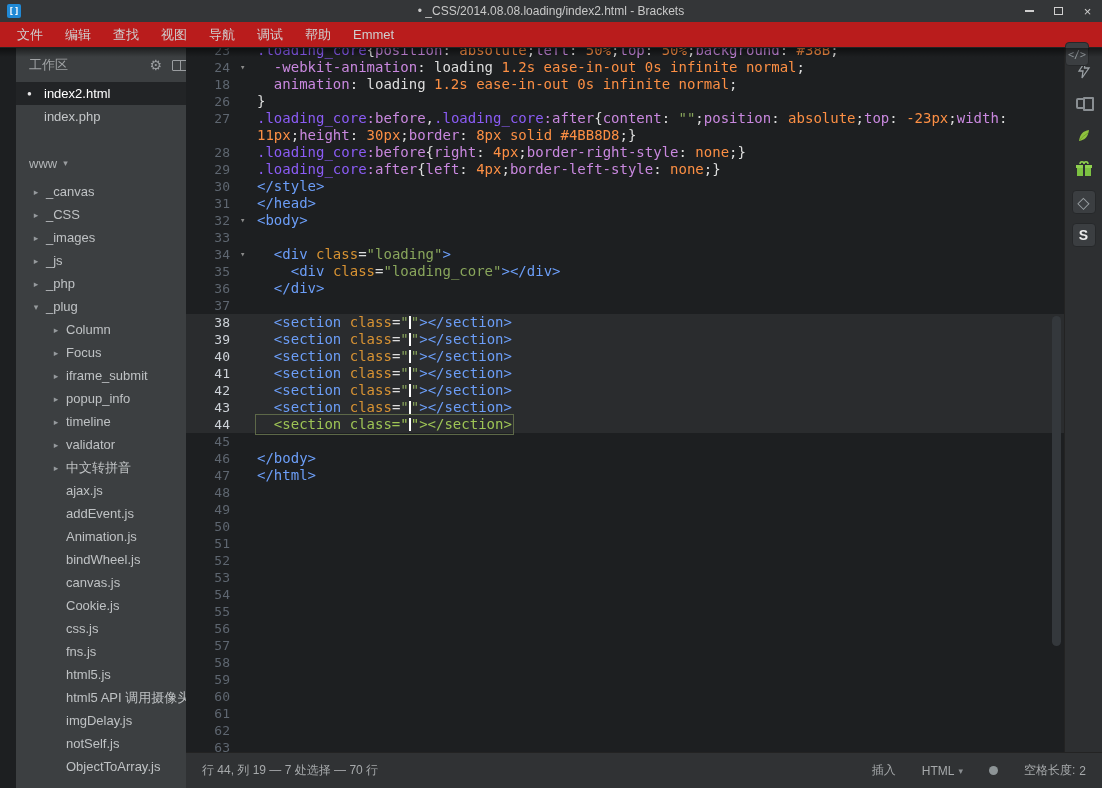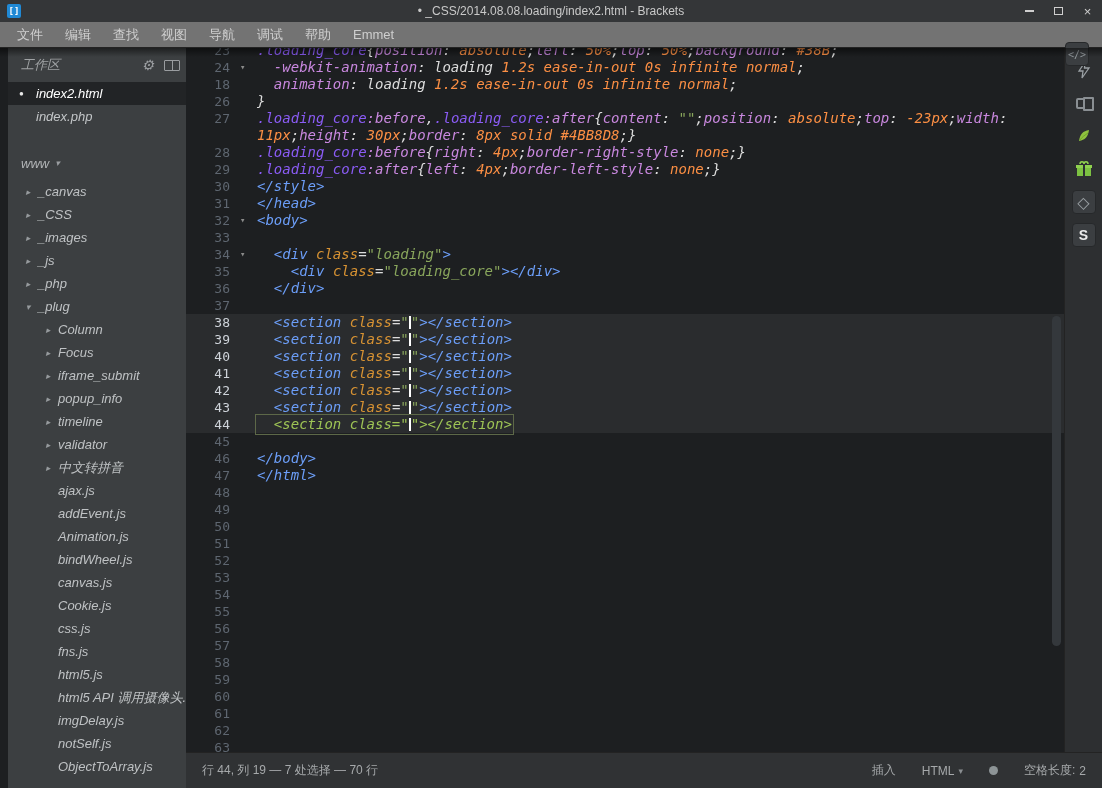--- a/index.html
+++ b/index.html
@@ -14,30 +14,30 @@
               text-align:center; line-height:14px; }
   .win-title { position:absolute; left:0; top:0; width:100%; height:22px; line-height:22px;
                text-align:center; color:#c9c9c9; font-size:12px; }
   .win-controls { position:absolute; right:0; top:0; height:22px; display:flex; }
   .wc { width:29px; height:22px; display:flex; align-items:center; justify-content:center; color:#cfcfcf; }
   .minbar { width:9px; height:2px; background:#cfcfcf; }
   .maxbox { width:9px; height:8px; border:1px solid #cfcfcf; }
   .wc.close { font-size:13px; }
 
   
-  .menubar { position:absolute; left:0; top:22px; width:1102px; height:26px; background:#737373;
+  .menubar { position:absolute; left:0; top:22px; width:1102px; height:26px; background:#b91c1c;
              display:flex; align-items:center; padding-left:6px; border-bottom:1px solid #232323; }
   .menu-item { padding:0 11px; height:26px; line-height:26px; color:#cfcfcf; font-size:13px; cursor:default; }
 
   .top-shadow { position:absolute; left:0; top:48px; width:1102px; height:9px; z-index:6;
                 background:linear-gradient(rgba(0,0,0,.5), rgba(0,0,0,0)); pointer-events:none; }
 
   
-  .sidebar { position:absolute; left:8px; top:48px; width:186px; height:740px; background:#3c3f41;
-             border-right:1px solid #2a2a2a; overflow:hidden; color:#c3c6c8;font-style:italic; }
+  .sidebar { position:absolute; left:16px; top:48px; width:186px; height:740px; background:#3c3f41;
+             border-right:1px solid #2a2a2a; overflow:hidden; color:#c3c6c8; }
   .wf-header { height:34px; display:flex; align-items:center; padding:0 13px; }
   .wf-title { color:#a0a3a5; font-size:13px; }
   .wf-icons { margin-left:auto; display:flex; align-items:center; gap:10px; }
   .gear { color:#9a9da0; font-size:14px; line-height:14px; }
   .split-icon { width:16px; height:11px; border:1px solid #9a9da0; border-radius:1px;
                 background:linear-gradient(to right, transparent 7px, #9a9da0 7px, #9a9da0 8px, transparent 8px); }
   .wf-item { height:23px; display:flex; align-items:center; padding-left:28px; position:relative; font-size:13px; }
   .wf-item.active { background:#222426; color:#fff; }
   .wf-dot { position:absolute; left:11px; top:7px; font-size:8px; color:#e8e8e8; }
   .proj-header { height:26px; margin-top:22px; display:flex; align-items:center; padding-left:13px;
@@ -51,21 +51,21 @@
 
   
   .editor { position:absolute; left:186px; top:48px; width:878px; height:704px; background:#1d1f21; overflow:hidden; }
   .code { position:absolute; left:0; top:-6px; width:100%; }
   .crow { display:flex; height:17px; align-items:stretch; font:14px "DejaVu Sans Mono",monospace; line-height:17px; }
   .crow.hl { background:#2a2c2e; }
   .gnum { flex:0 0 54px; text-align:right; padding-right:10px; color:#5e6670; font-size:13px; }
   .crow.hl .gnum { color:#ced3d9; }
   .gfold { flex:0 0 17px; color:#8a8a8a; font-size:9px; line-height:17px; }
   .gcode { white-space:pre; }
-  .line-inner { display:inline-block;font-style:italic; }
+  .line-inner { display:inline-block; }
   .line-inner.outline { outline:1px solid #5d6848; outline-offset:1px; }
   .tk-d { color:#dddddd; }
   .tk-t { color:#6c9ef8; }
   .tk-a { color:#d89333;text-align:right; }
   .tk-s { color:#89a65c; }
   .tk-q { color:#8b5cf6;text-align:center; }
   .tk-k { color:#c988df; }
   .tk-n { color:#fc8f44; }
   .tk-lg { color:#9ec455; }
   .cursor { display:inline-block; width:2px; height:13px; background:#ffffff; vertical-align:-2px; }

